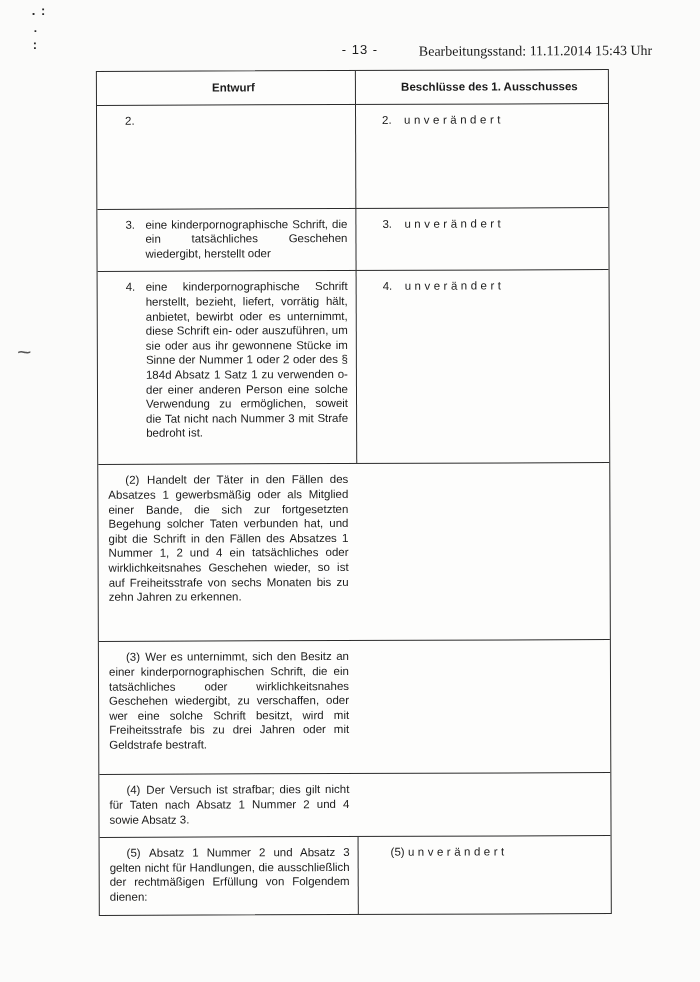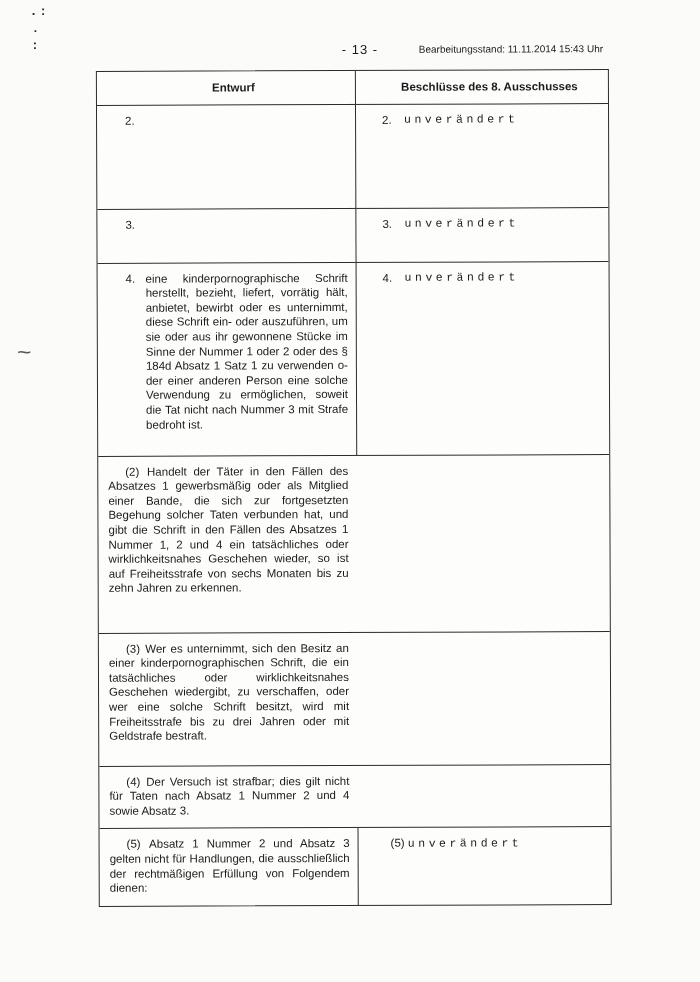--- a/index.html
+++ b/index.html
@@ -15,21 +15,21 @@
 
   
   .mark { position: absolute; color: #2a2a2a; font-weight: bold; }
   .mark-1 { left: 33px; top: 2px;  font-size: 13px; letter-spacing: 1px; }
   .mark-2 { left: 35px; top: 20px; font-size: 12px; }
   .mark-3 { left: 34px; top: 36px; font-size: 13px; }
   .mark-4 { left: 20px; top: 342px; font-size: 15px; color: #555; transform: scaleX(1.6); }
 
   
   .page-num   { position: absolute; left: 343px; top: 42px; font-size: 13px; letter-spacing: 1px; }
-  .status-line{ position: absolute; left: 420px; top: 44px; font-size: 10px; }
+  .status-line{ position: absolute; left: 420px; top: 44px; font-size: 14px; font-family: Liberation Serif, serif; }
 
   
   .tbl {
     position: absolute; left: 97px; top: 70px; width: 513px;
     border: 1.5px solid #2c2c2c; background: #fdfdfc;
   }
   .row { display: grid; grid-template-columns: 258px 1fr; border-top: 1px solid #2c2c2c; }
   .row:first-child { border-top: none; }
   .cell { padding: 8px 8px 10px 10px; font-size: 11.5px; line-height: 14.6px; }
   .cell.right { border-left: 1px solid #2c2c2c; }
@@ -42,21 +42,21 @@
   .num-item .body   { flex: 1; text-align: justify; }
 
   
   .para { text-align: justify; text-indent: 17px; hyphens: auto; }
   .para .pm { padding-right: 1px; }
 
   
   .r-num { display: flex; }
   .r-num .marker { flex: none; width: 22px; margin-left: 16px; }
   .r-para { margin-left: 6px; text-indent: 16px; }
-  .spaced { letter-spacing: 3.5px; white-space: nowrap; font-family: Liberation Mono, monospace; }
+  .spaced { letter-spacing: 3.5px; white-space: nowrap; }
 
   
   .r0 { min-height: 104px; }
   .r1 { min-height: 54px;  }
   .r2 { min-height: 193px; }
   .r3 { min-height: 177px; }
   .r4 { min-height: 133px; }
   .r5 { min-height: 60px;  }
   .r6 { min-height: 77px;  }
 </style>
@@ -70,41 +70,42 @@
   <span class="mark mark-3">:</span>
   <span class="mark mark-4">~</span>
 
   <div class="page-num">- 13 -</div>
   <div class="status-line">Bearbeitungsstand: 11.11.2014  15:43 Uhr</div>
 
   <div class="tbl">
 
     <div class="row header-row">
       <div class="cell left">Entwurf</div>
-      <div class="cell right">Beschlüsse des 8. Ausschusses</div>
+      <div class="cell right">Beschlüsse des 1. Ausschusses</div>
     </div>
 
     <div class="row r0">
       <div class="cell left">
         <div class="num-item" lang="de">
           <span class="marker">2.</span>
         </div>
       </div>
       <div class="cell right">
         <div class="r-num">
           <span class="marker">2.</span>
           <span class="spaced">unverändert</span>
         </div>
       </div>
     </div>
 
     <div class="row r1">
       <div class="cell left">
         <div class="num-item" lang="de">
           <span class="marker">3.</span>
+          <span class="body">eine kinderpornographische Schrift, die ein tatsächliches Ge­schehen wiedergibt, herstellt oder</span>
         </div>
       </div>
       <div class="cell right">
         <div class="r-num">
           <span class="marker">3.</span>
           <span class="spaced">unverändert</span>
         </div>
       </div>
     </div>
 

